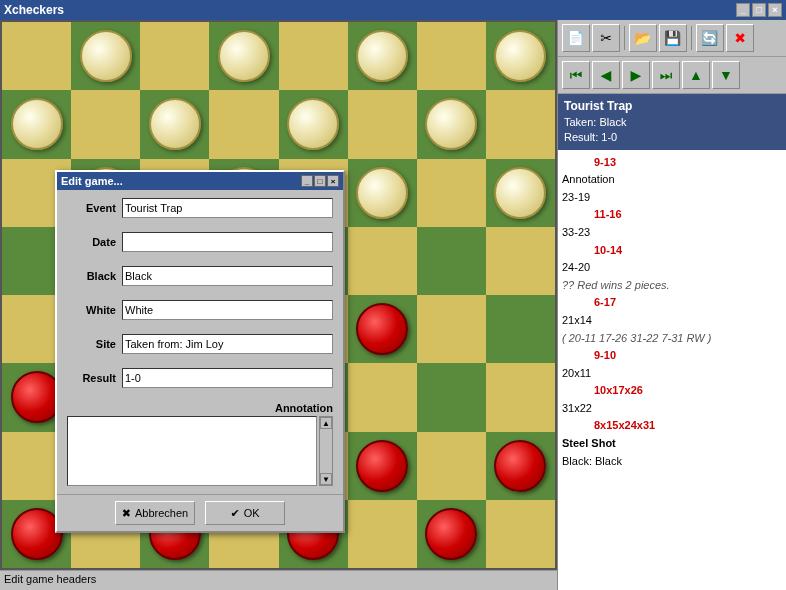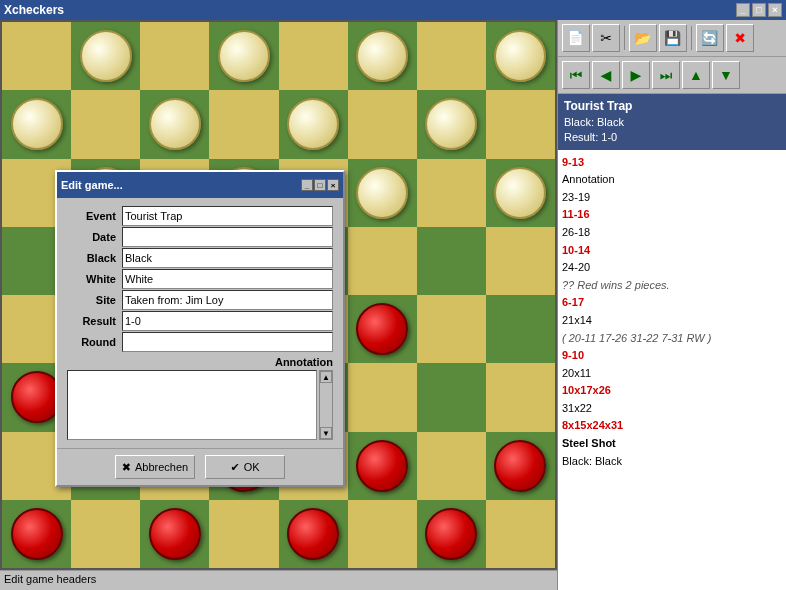--- a/index.html
+++ b/index.html
@@ -165,21 +165,21 @@
 
     
     #moves-list {
       flex: 1;
       overflow-y: auto;
       background: white;
       padding: 4px;
       font-size: 11px;
       line-height: 1.6;
     }
-    .move-red { color: #cc0000; font-weight: bold; cursor: pointer; }
+    .move-red { color: #cc0000; font-weight: bold; cursor: pointer; margin-left: 32px; }
     .move-black { color: #000000; }
     .move-annotation { color: #555; font-style: italic; }
 
     
     #edit-dialog {
       background: #c0c0c0;
       border: 2px solid #888;
       border-top-color: #fff;
       border-left-color: #fff;
       width: 290px;
@@ -189,40 +189,40 @@
       box-shadow: 2px 2px 6px rgba(0,0,0,0.5);
     }
     #edit-dialog-titlebar {
       background: #2c5090;
       color: white;
       padding: 2px 4px;
       font-size: 11px;
       font-weight: bold;
       display: flex;
       align-items: center;
-      height: 26px;
+      height: 18px;
     }
     #edit-dialog-titlebar span { flex: 1; }
     .dlg-btn {
       width: 12px; height: 12px;
       background: #c0c0c0;
       border: 1px solid #666;
       font-size: 8px;
       display: inline-flex; align-items: center; justify-content: center;
       margin-left: 1px;
       cursor: pointer;
       color: #000;
     }
     #edit-dialog-body {
       padding: 8px 10px;
     }
     .form-row {
       display: flex;
       align-items: center;
-      margin-bottom: 1px;
+      margin-bottom: 14px;
     }
     .form-label {
       width: 55px;
       font-weight: bold;
       font-size: 11px;
       text-align: right;
       padding-right: 6px;
     }
     .form-input {
       flex: 1;
@@ -455,24 +455,20 @@
             <div class="form-label">White</div>
             <input class="form-input" type="text" value="White" style="">
           </div>
           <div class="form-row">
             <div class="form-label">Site</div>
             <input class="form-input" type="text" value="Taken from: Jim Loy" style="">
           </div>
           <div class="form-row">
             <div class="form-label">Result</div>
             <input class="form-input" type="text" value="1-0" style="">
-          </div>
-          <div class="form-row">
-            <div class="form-label">Round</div>
-            <input class="form-input" type="text" value="" style="">
           </div>
 
           <div class="form-section-label">Annotation</div>
           <div class="annotation-wrapper">
             <textarea class="annotation-area" style=""></textarea>
             <div class="annotation-scroll">
               <div class="scroll-arrow">▲</div>
               <div style="flex:1"></div>
               <div class="scroll-arrow">▼</div>
             </div>
@@ -521,35 +517,35 @@
         <button class="nav-btn">◀</button>
         <button class="nav-btn">▶</button>
         <button class="nav-btn">⏭</button>
         <button class="nav-btn">▲</button>
         <button class="nav-btn">▼</button>
       </div>
 
       <div id="game-info">
         <div class="game-title">Tourist Trap</div>
         <div>
-          <span>Black:</span>
+          <span>Taken:</span>
           <span>Black</span>
         </div>
         <div>
           <span>Result:</span>
           <span>1-0</span>
         </div>
       </div>
 
       <div id="moves-list">
         <span class="move-red">9-13</span><br>
         <span class="move-black">Annotation</span><br>
         <span class="move-black">23-19</span><br>
         <span class="move-red">11-16</span><br>
-        <span class="move-black">26-18</span><br>
+        <span class="move-black">33-23</span><br>
         <span class="move-red">10-14</span><br>
         <span class="move-black">24-20</span><br>
         <span class="move-annotation">?? Red wins 2 pieces.</span><br>
         <span class="move-red">6-17</span><br>
         <span class="move-black">21x14</span><br>
         <span class="move-annotation">( 20-11 17-26 31-22 7-31 RW )</span><br>
         <span class="move-red">9-10</span><br>
         <span class="move-black">20x11</span><br>
         <span class="move-red">10x17x26</span><br>
         <span class="move-black">31x22</span><br>

